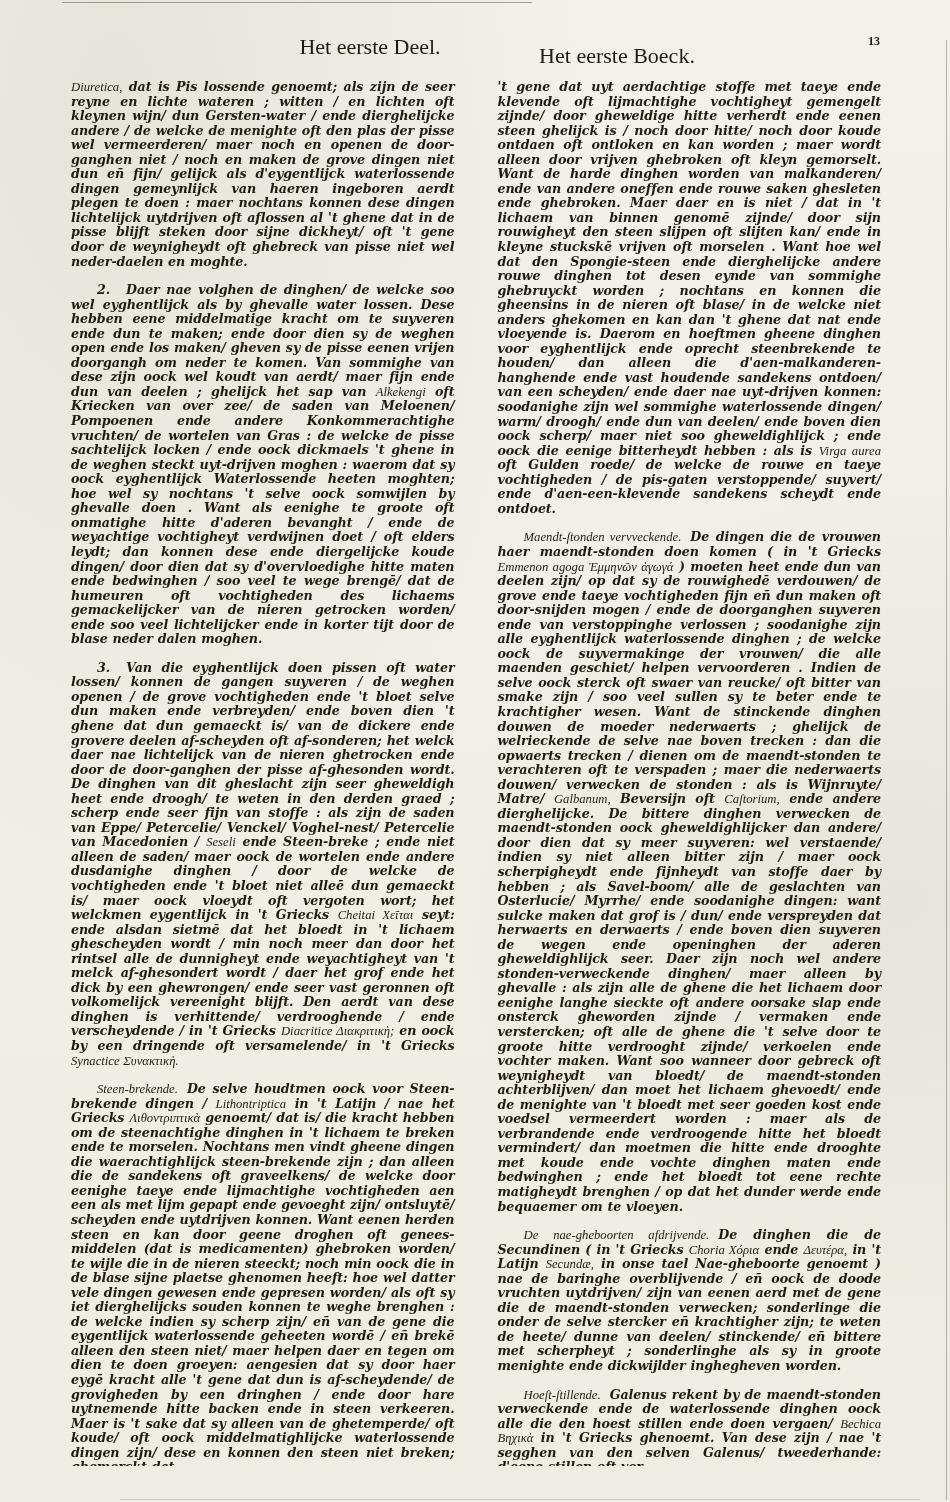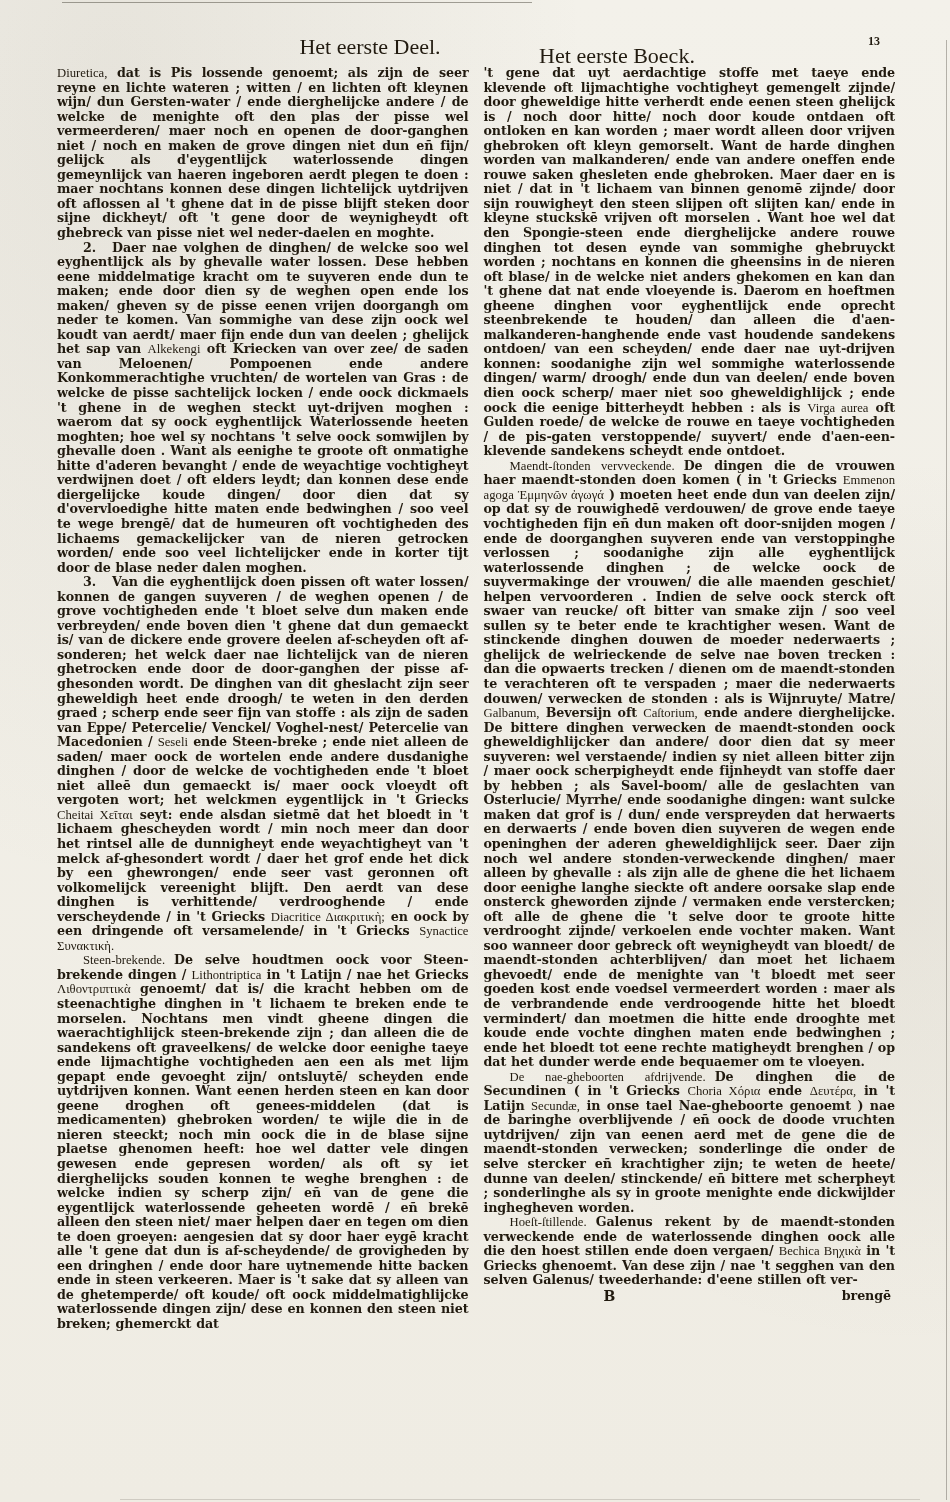--- a/index.html
+++ b/index.html
@@ -34,21 +34,21 @@
   .col{
     width:412px;
     text-align:justify;
     color:#211a0f;
     font-size:12.7px;
     line-height:14.55px;
     font-weight:700;
     letter-spacing:-0.1px;
     word-spacing:0.5px;
   }
-  .para{margin:0;}
+  .para{margin:14px;font-style:italic;}
   .para.indent{text-indent:26px;}
   .num{padding-right:16px;}
   .lead, .seg-roman{
     font-family:"Liberation Serif", serif;
     font-weight:400;
     letter-spacing:0;
   }
   .lead{padding-right:9px;}
   .sig-line{
     display:flex;justify-content:space-between;align-items:flex-end;

